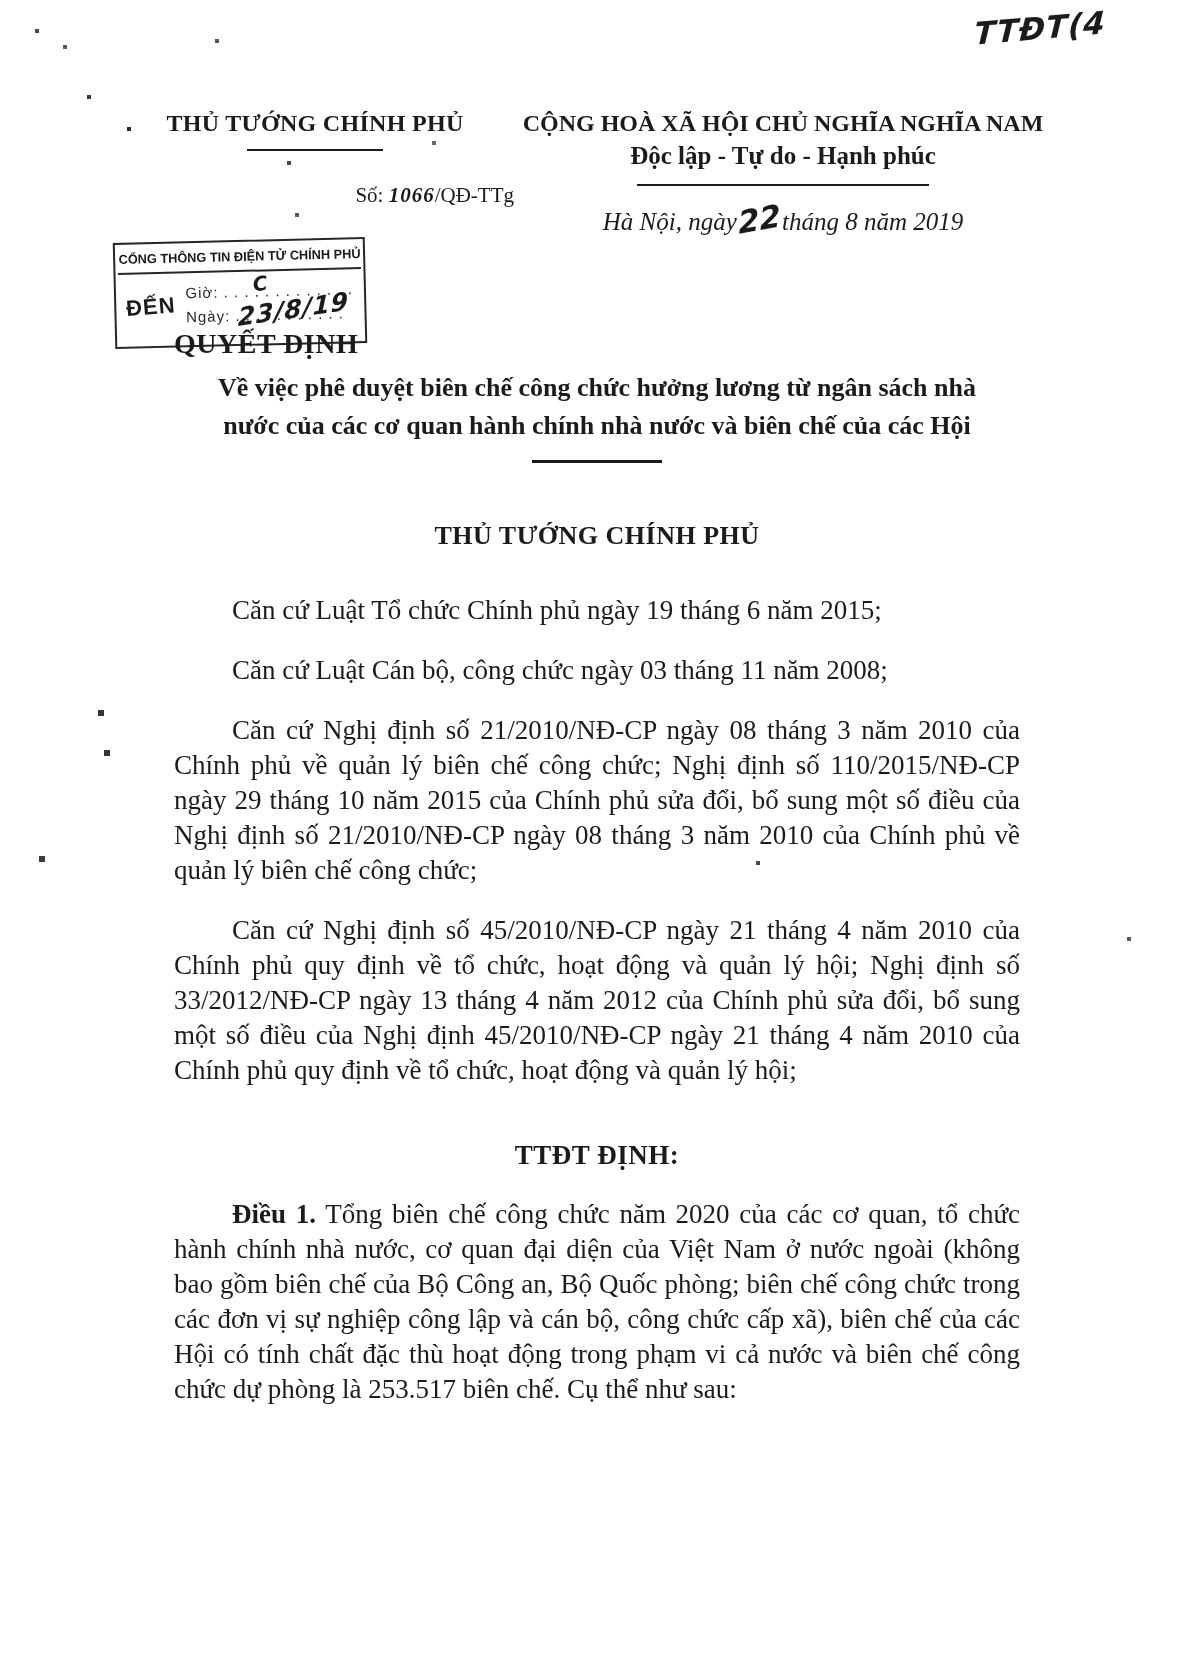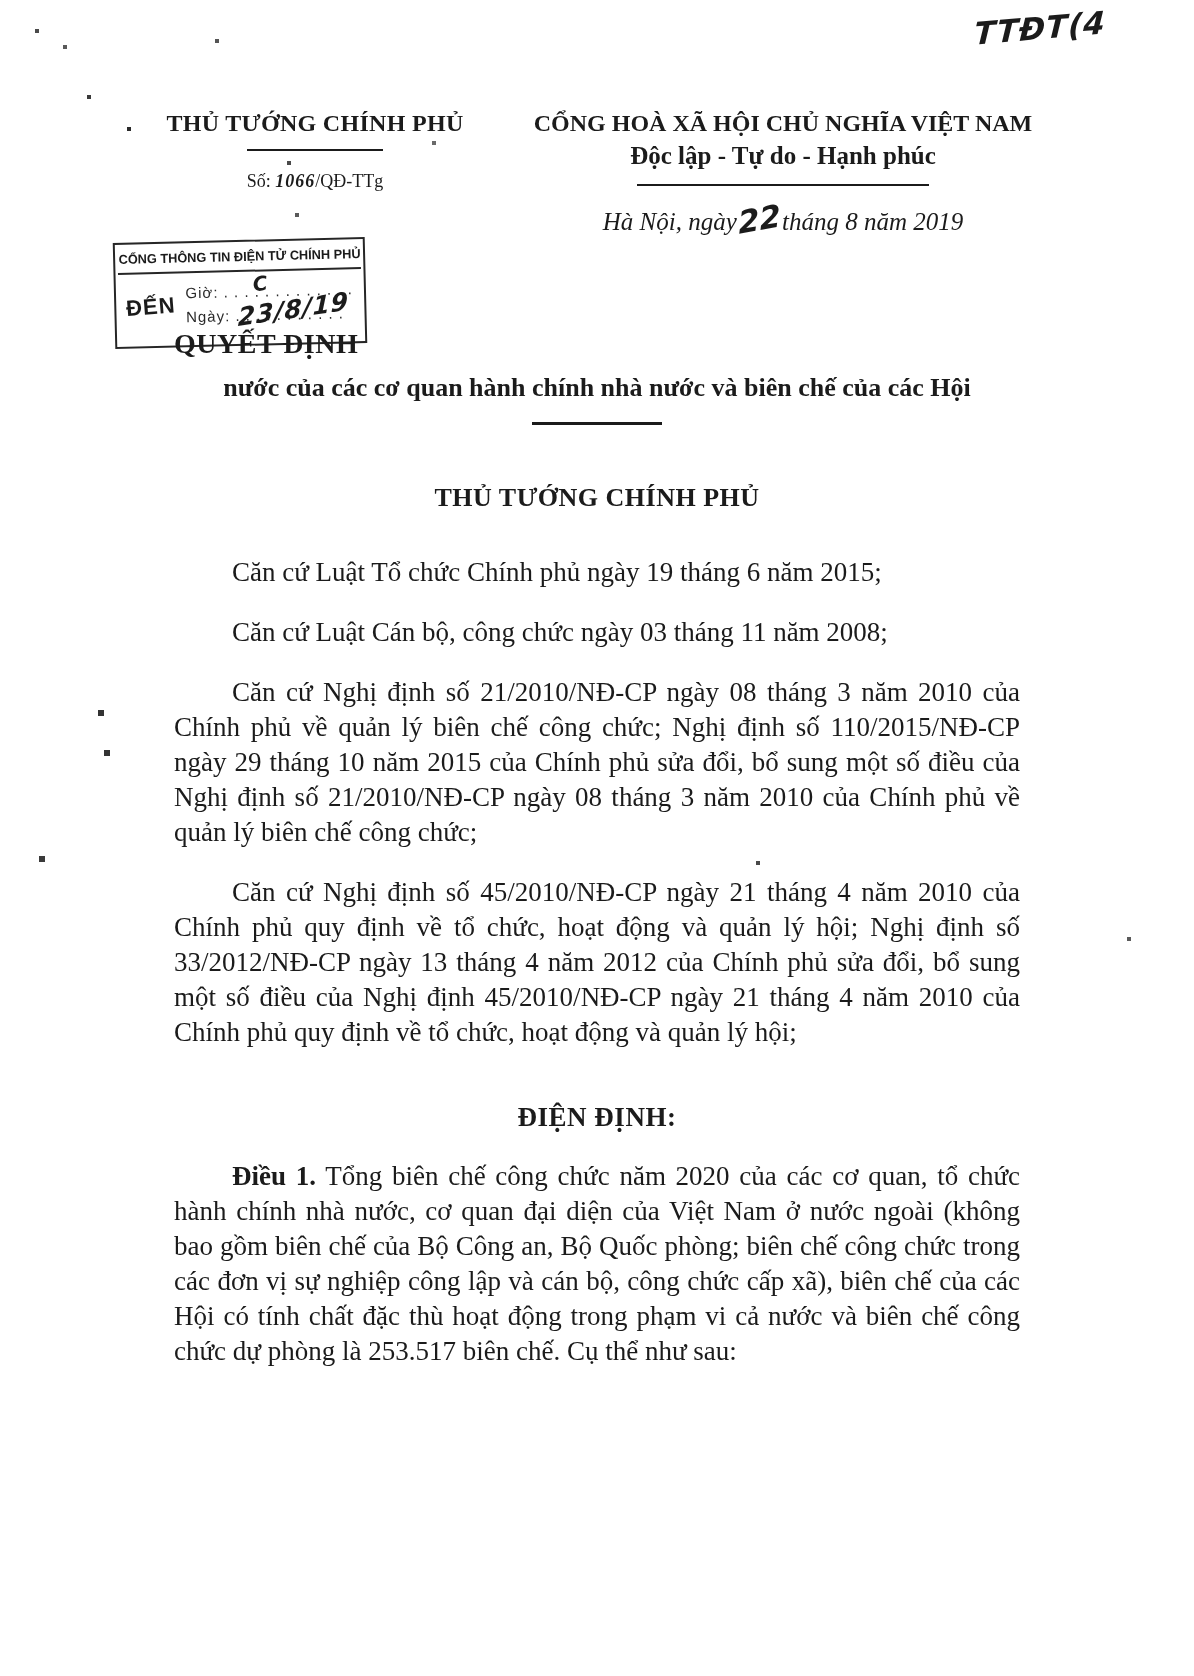--- a/index.html
+++ b/index.html
@@ -19,21 +19,21 @@
     font-family:"DejaVu Sans", sans-serif;
     font-style:italic; font-weight:bold;
     font-size:31px; letter-spacing:1px;
     transform:rotate(-5deg) skewX(-8deg);
   }
 
   
   .header-left { top:110px; left:116px; width:398px; text-align:center; }
   .issuer { font-weight:bold; font-size:24px; letter-spacing:.3px; white-space:nowrap; }
   .rule-s { width:136px; height:2px; background:#1b1b1b; margin:12px auto 0; }
-  .doc-number { margin-top:20px; font-size:18px; white-space:nowrap; }
+  .doc-number { margin-top:32px; font-size:21px; white-space:nowrap;text-align:right; }
   .doc-number .num { font-style:italic; font-weight:bold; letter-spacing:1px; }
 
   .header-right { top:110px; left:516px; width:534px; text-align:center; }
   .nat1 { font-weight:bold; font-size:24px; white-space:nowrap; }
   .nat2 { font-weight:bold; font-size:25px; margin-top:5px; white-space:nowrap;font-family:Liberation Serif, serif; }
   .rule-m { width:292px; height:2px; background:#1b1b1b; margin:14px auto 0; }
   .dateline { margin-top:22px; font-style:italic; font-size:25px; white-space:nowrap; }
 
   .hand {
     font-family:"DejaVu Sans", sans-serif;
@@ -121,21 +121,21 @@
 
 <div class="abs corner-note">TTĐT(4</div>
 
 <div class="abs header-left">
   <div class="issuer">THỦ TƯỚNG CHÍNH PHỦ</div>
   <div class="rule-s"></div>
   <div class="doc-number"><span>Số: </span><span class="num">1066</span><span>/QĐ-TTg</span></div>
 </div>
 
 <div class="abs header-right">
-  <div class="nat1">CỔNG HOÀ XÃ HỘI CHỦ NGHĨA VIỆT NAM</div>
+  <div class="nat1">CỘNG HOÀ XÃ HỘI CHỦ NGHĨA NGHĨA NAM</div>
   <div class="nat2">Độc lập - Tự do - Hạnh phúc</div>
   <div class="rule-m"></div>
   <div class="dateline"><span>Hà Nội, ngày</span><span class="hand date-day">22</span><span>tháng 8 năm 2019</span></div>
 </div>
 
 <div class="abs stamp">
   <div class="stamp-top">CỔNG THÔNG TIN ĐIỆN TỬ CHÍNH PHỦ</div>
   <div class="stamp-bottom">
     <div class="stamp-den">ĐẾN</div>
     <div class="stamp-fields">
@@ -143,27 +143,28 @@
       <span class="hand stamp-time-value">C</span>
       <div class="stamp-row"><span>Ngày:</span> <span>. . . . . . . . . . .</span></div>
       <span class="hand stamp-date-value">23/8/19</span>
     </div>
   </div>
 </div>
 
 <div class="abs main">
   <div class="h-title">QUYẾT ĐỊNH</div>
   <div class="subtitle">
+    <div>Về việc phê duyệt biên chế công chức hưởng lương từ ngân sách nhà</div>
     <div>nước của các cơ quan hành chính nhà nước và biên chế của các Hội</div>
   </div>
   <div class="rule-divider"></div>
 
   <div class="section-heading">THỦ TƯỚNG CHÍNH PHỦ</div>
 
   <p class="para first">Căn cứ Luật Tổ chức Chính phủ ngày 19 tháng 6 năm 2015;</p>
   <p class="para">Căn cứ Luật Cán bộ, công chức ngày 03 tháng 11 năm 2008;</p>
   <p class="para">Căn cứ Nghị định số 21/2010/NĐ-CP ngày 08 tháng 3 năm 2010 của Chính phủ về quản lý biên chế công chức; Nghị định số 110/2015/NĐ-CP ngày 29 tháng 10 năm 2015 của Chính phủ sửa đổi, bổ sung một số điều của Nghị định số 21/2010/NĐ-CP ngày 08 tháng 3 năm 2010 của Chính phủ về quản lý biên chế công chức;</p>
   <p class="para">Căn cứ Nghị định số 45/2010/NĐ-CP ngày 21 tháng 4 năm 2010 của Chính phủ quy định về tổ chức, hoạt động và quản lý hội; Nghị định số 33/2012/NĐ-CP ngày 13 tháng 4 năm 2012 của Chính phủ sửa đổi, bổ sung một số điều của Nghị định 45/2010/NĐ-CP ngày 21 tháng 4 năm 2010 của Chính phủ quy định về tổ chức, hoạt động và quản lý hội;</p>
 
-  <div class="decision-heading">ĐIỆN ĐỊNH:</div>
+  <div class="decision-heading">TTĐT ĐỊNH:</div>
 
   <p class="article"><span class="lead">Điều 1.</span><span> Tổng biên chế công chức năm 2020 của các cơ quan, tổ chức hành chính nhà nước, cơ quan đại diện của Việt Nam ở nước ngoài (không bao gồm biên chế của Bộ Công an, Bộ Quốc phòng; biên chế công chức trong các đơn vị sự nghiệp công lập và cán bộ, công chức cấp xã), biên chế của các Hội có tính chất đặc thù hoạt động trong phạm vi cả nước và biên chế công chức dự phòng là 253.517 biên chế. Cụ thể như sau:</span></p>
 </div>
 
 </body></html>

